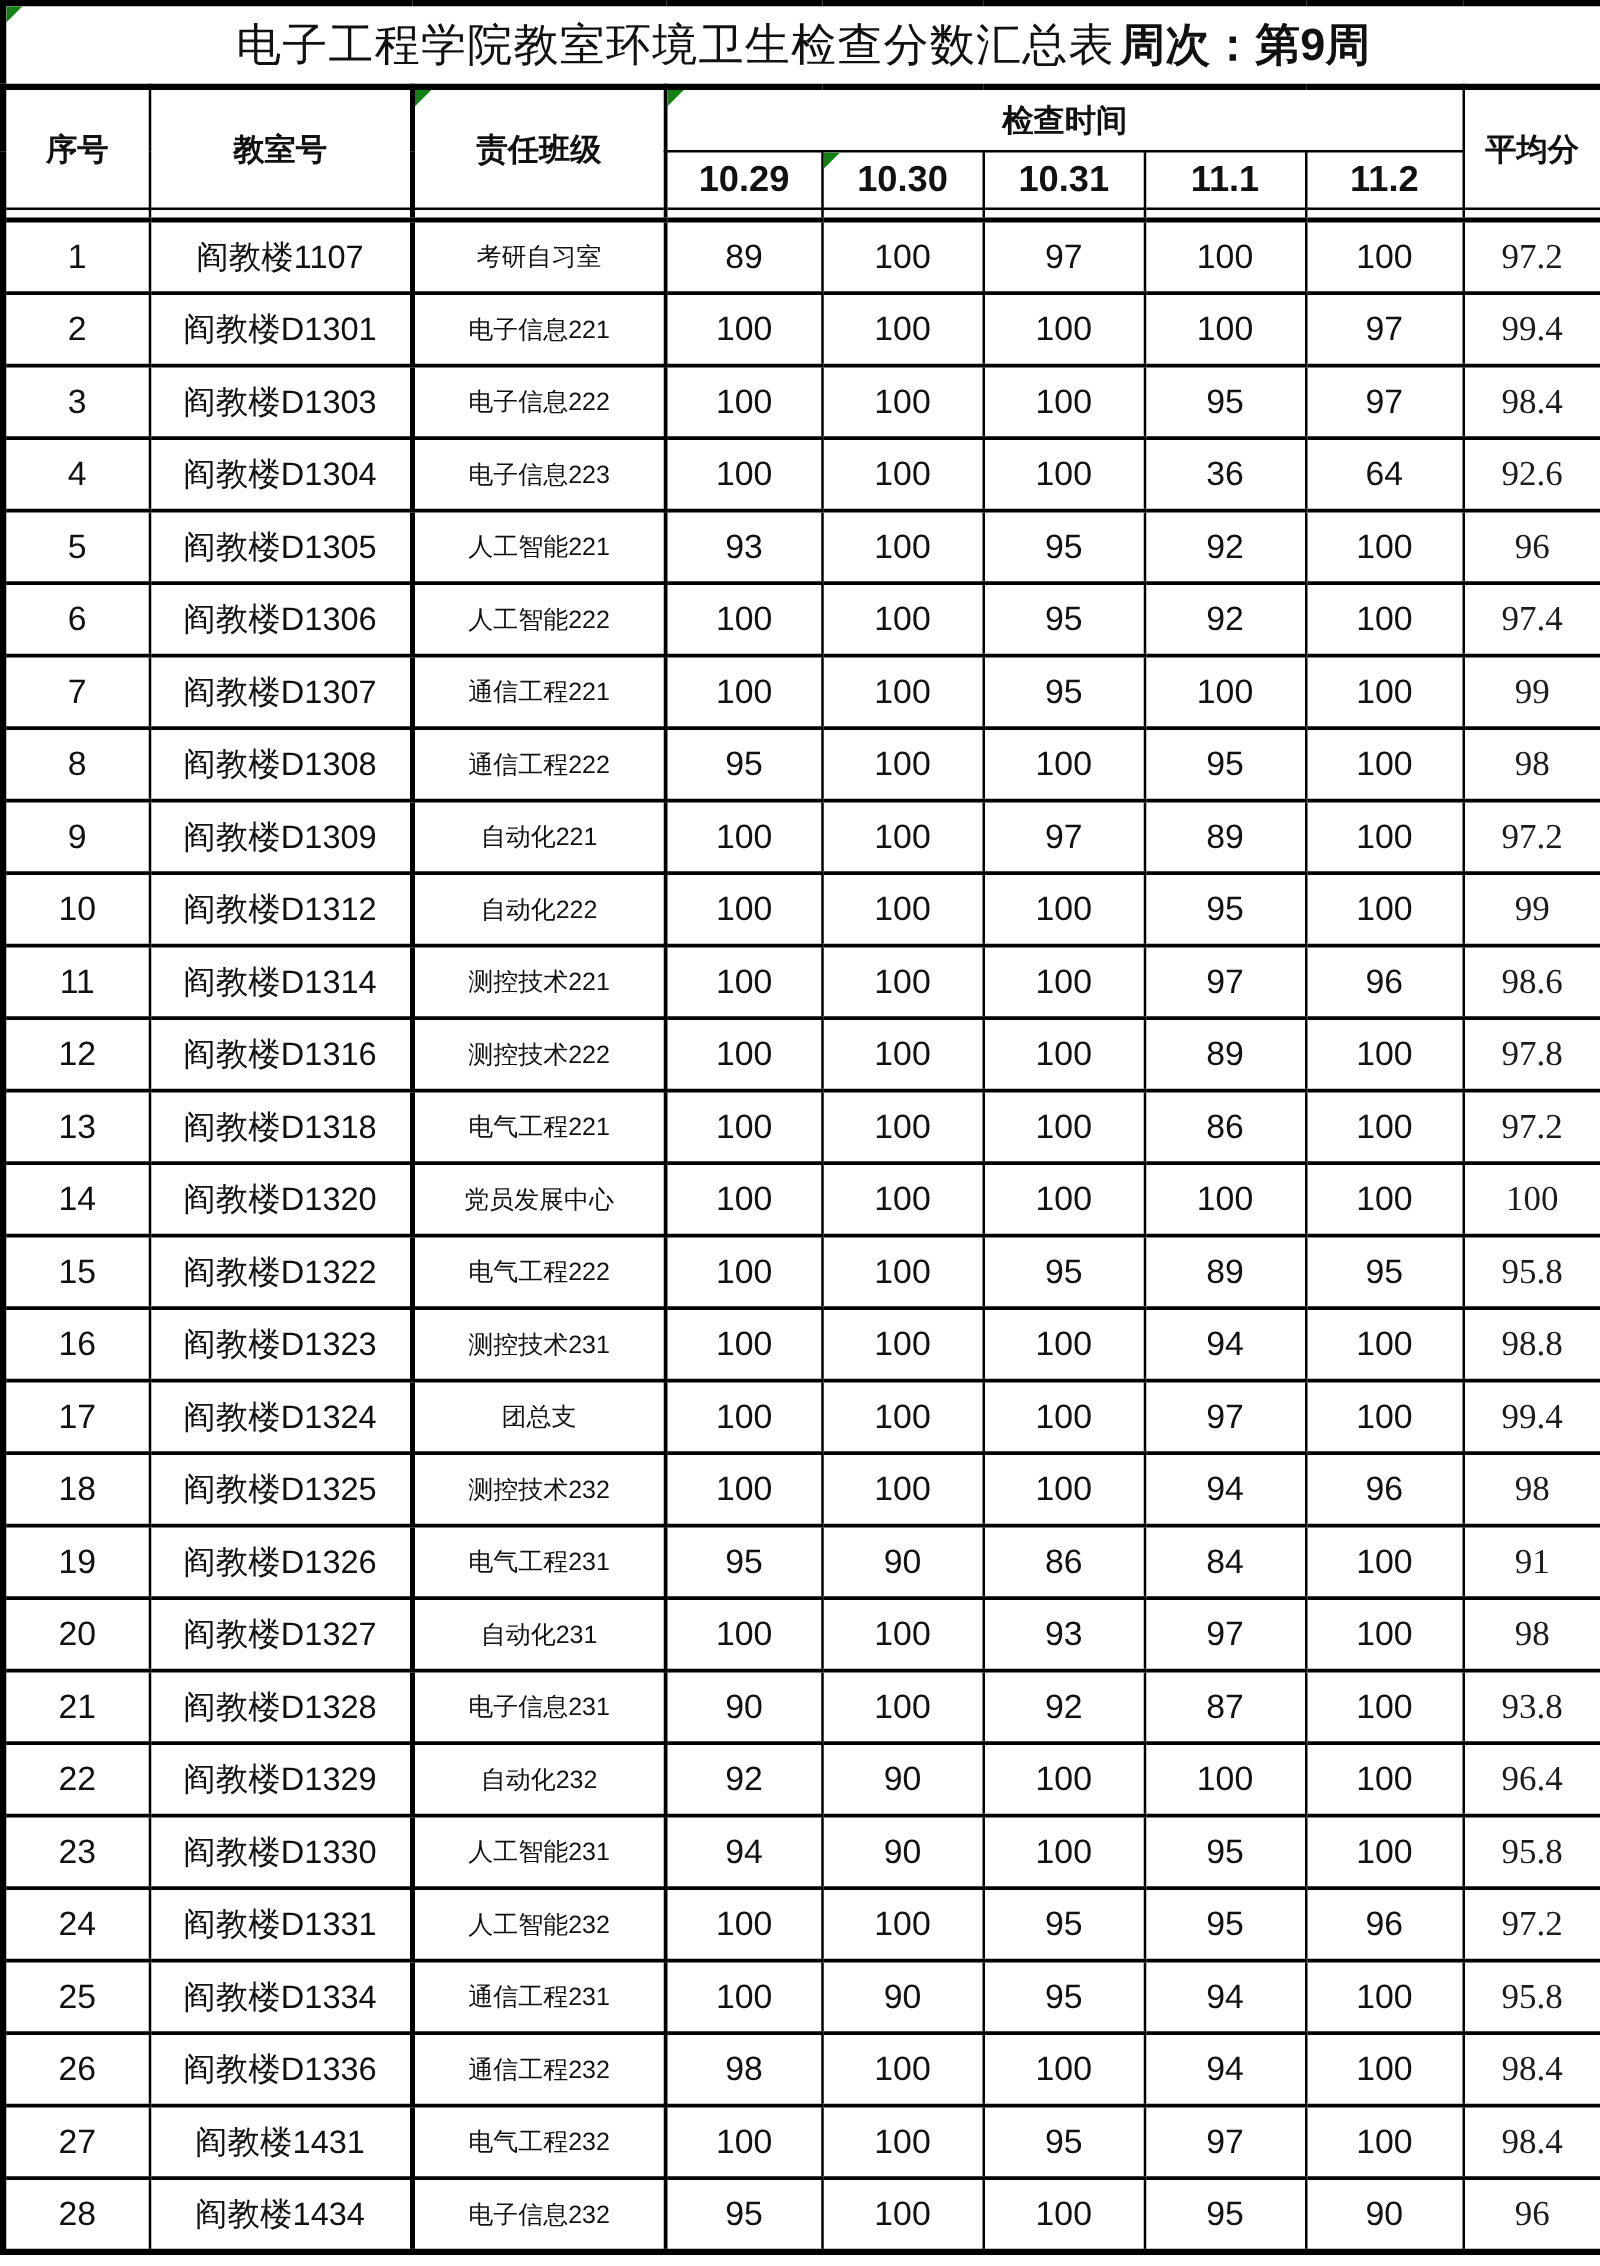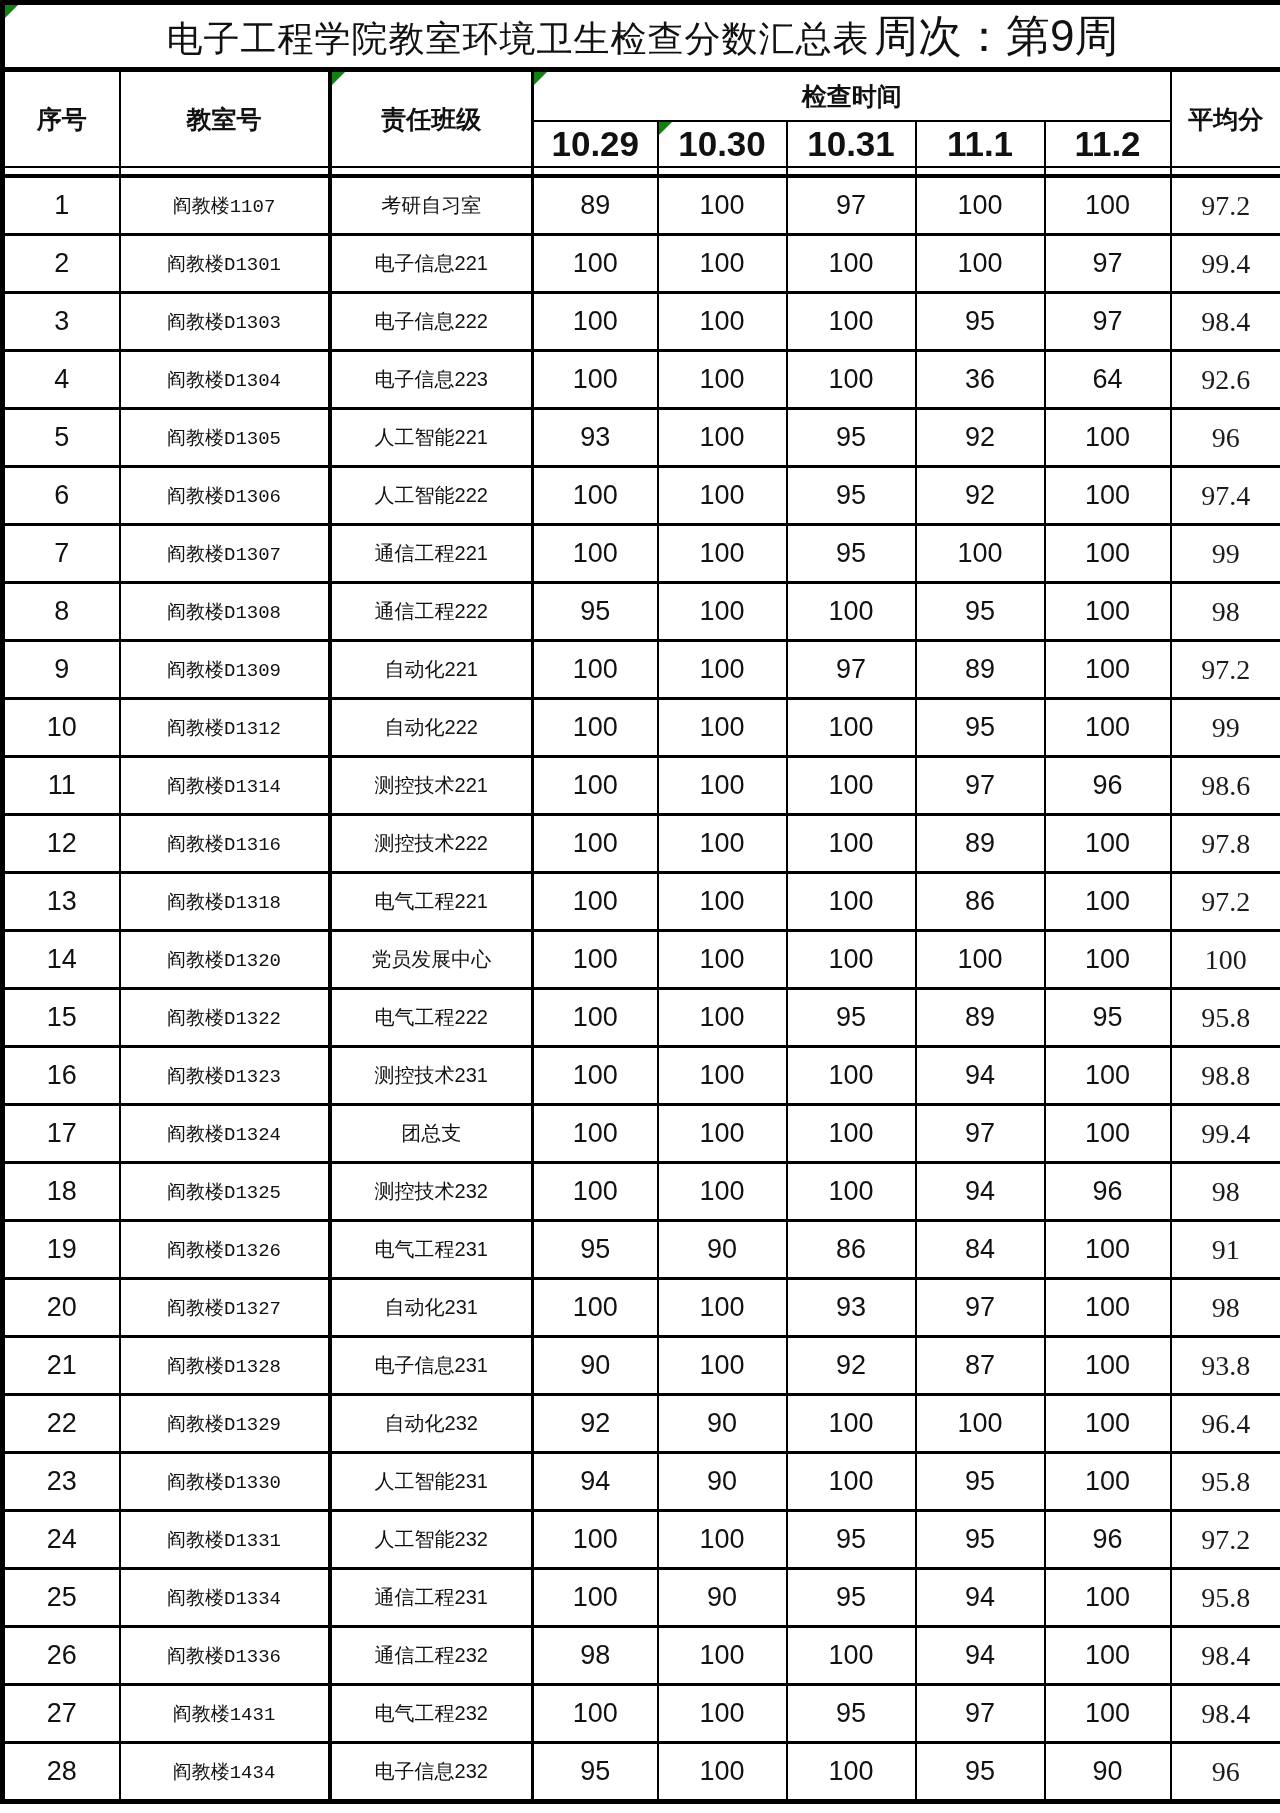--- a/index.html
+++ b/index.html
@@ -22,41 +22,41 @@
     white-space: nowrap;
   }
   
   th.title-cell {
     height: 62px;
     border-bottom: 5px solid #000;
     position: relative;
     font-weight: bold;
   }
   .title-text { font-size: 36px; font-weight: normal; letter-spacing: 1px; }
-  .week-text  { font-size: 44px; font-weight: normal; }
+  .week-text  { font-size: 36px; font-weight: bold; }
   
   tr.head-a th { height: 48px; }
   tr.head-b th { height: 44px; }
   th.h-cn   { font-size: 25px; font-weight: bold; position: relative; }
-  th.h-date { font-size: 35px; font-weight: bold; position: relative; }
+  th.h-date { font-size: 29px; font-weight: bold; position: relative; }
   th { border-bottom-width: 2px; }
   
   tr.head-gap td {
     height: 6px;
     border-top-width: 2px;
     border-bottom: 4px solid #000;
   }
   
   tbody.data td {
     height: 55px;
     border-top-width: 3px;
     border-bottom-width: 3px;
   }
   td.c-serial { font-size: 27px; }
-  td.c-room   { font-size: 19px; font-family: Liberation Mono, monospace; }
+  td.c-room   { font-size: 26px; }
   td.c-class  { font-size: 20px; }
   td.c-score  { font-size: 27px; }
   td.c-avg    { font-family: "Liberation Serif", "DejaVu Serif", serif; font-size: 28px; color: #1c1c1c; }
   
   tr.head-a  > *:nth-child(3),
   tr.head-gap > *:nth-child(3),
   tbody.data td:nth-child(3) { border-left-width: 4px; border-right-width: 3px; }
   
   .tri {
     position: absolute;

